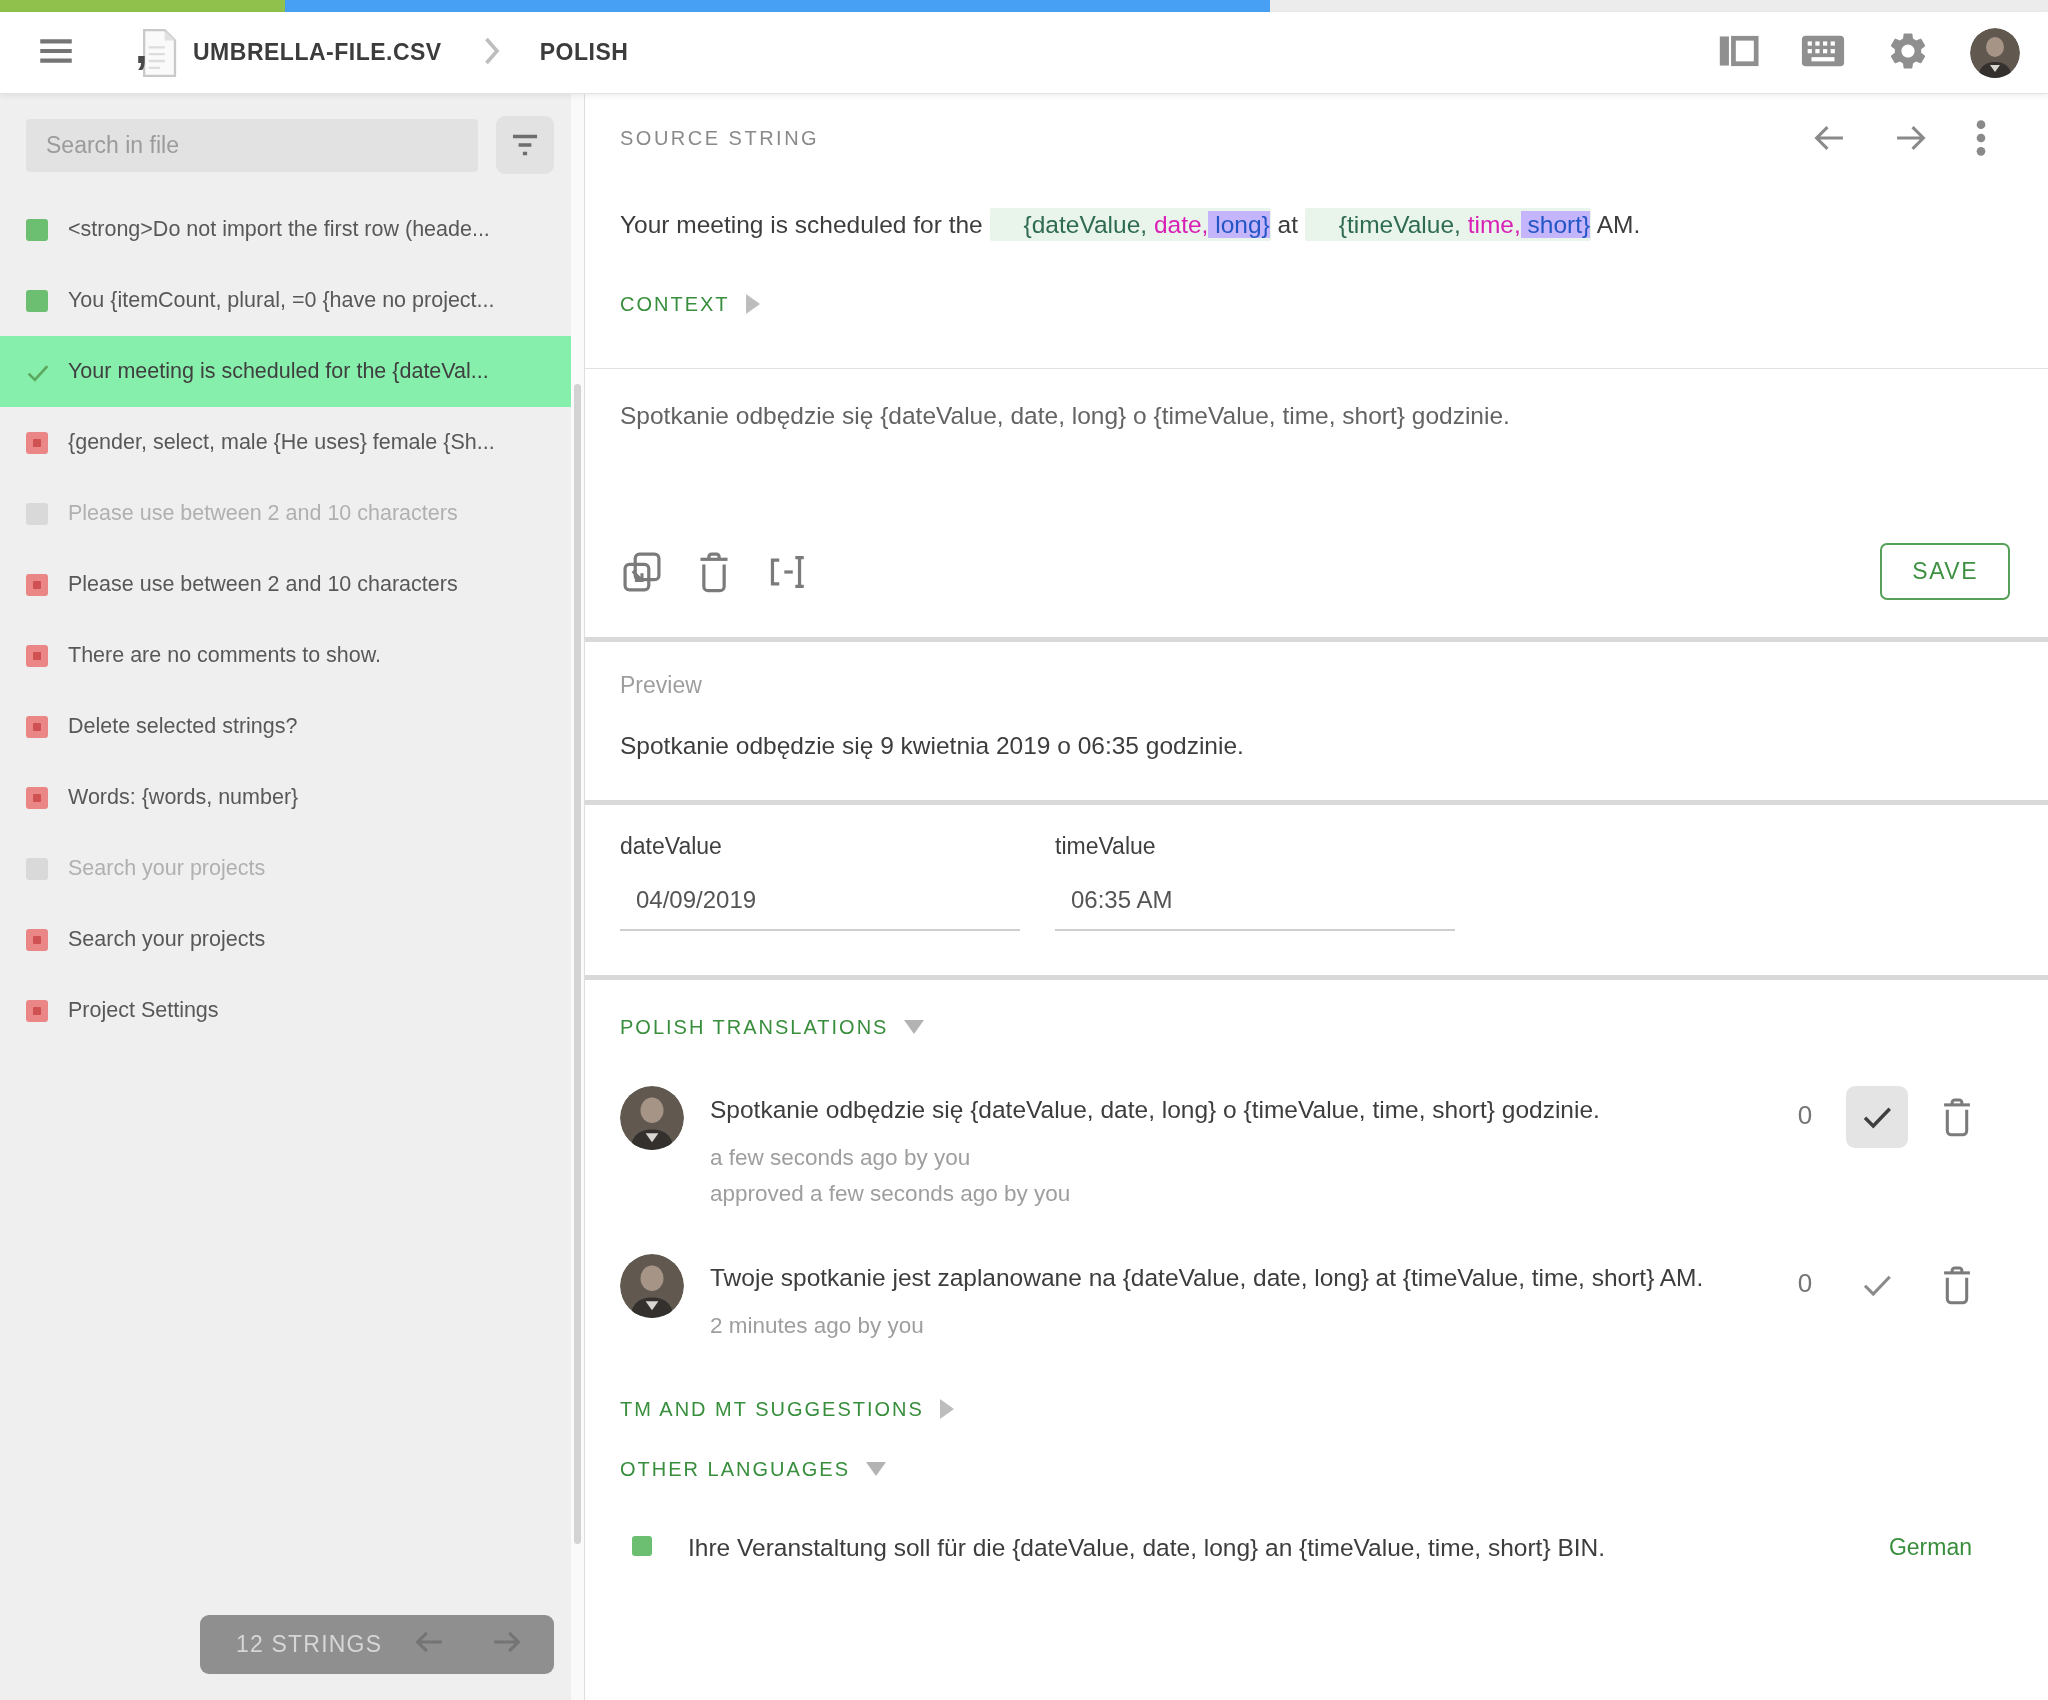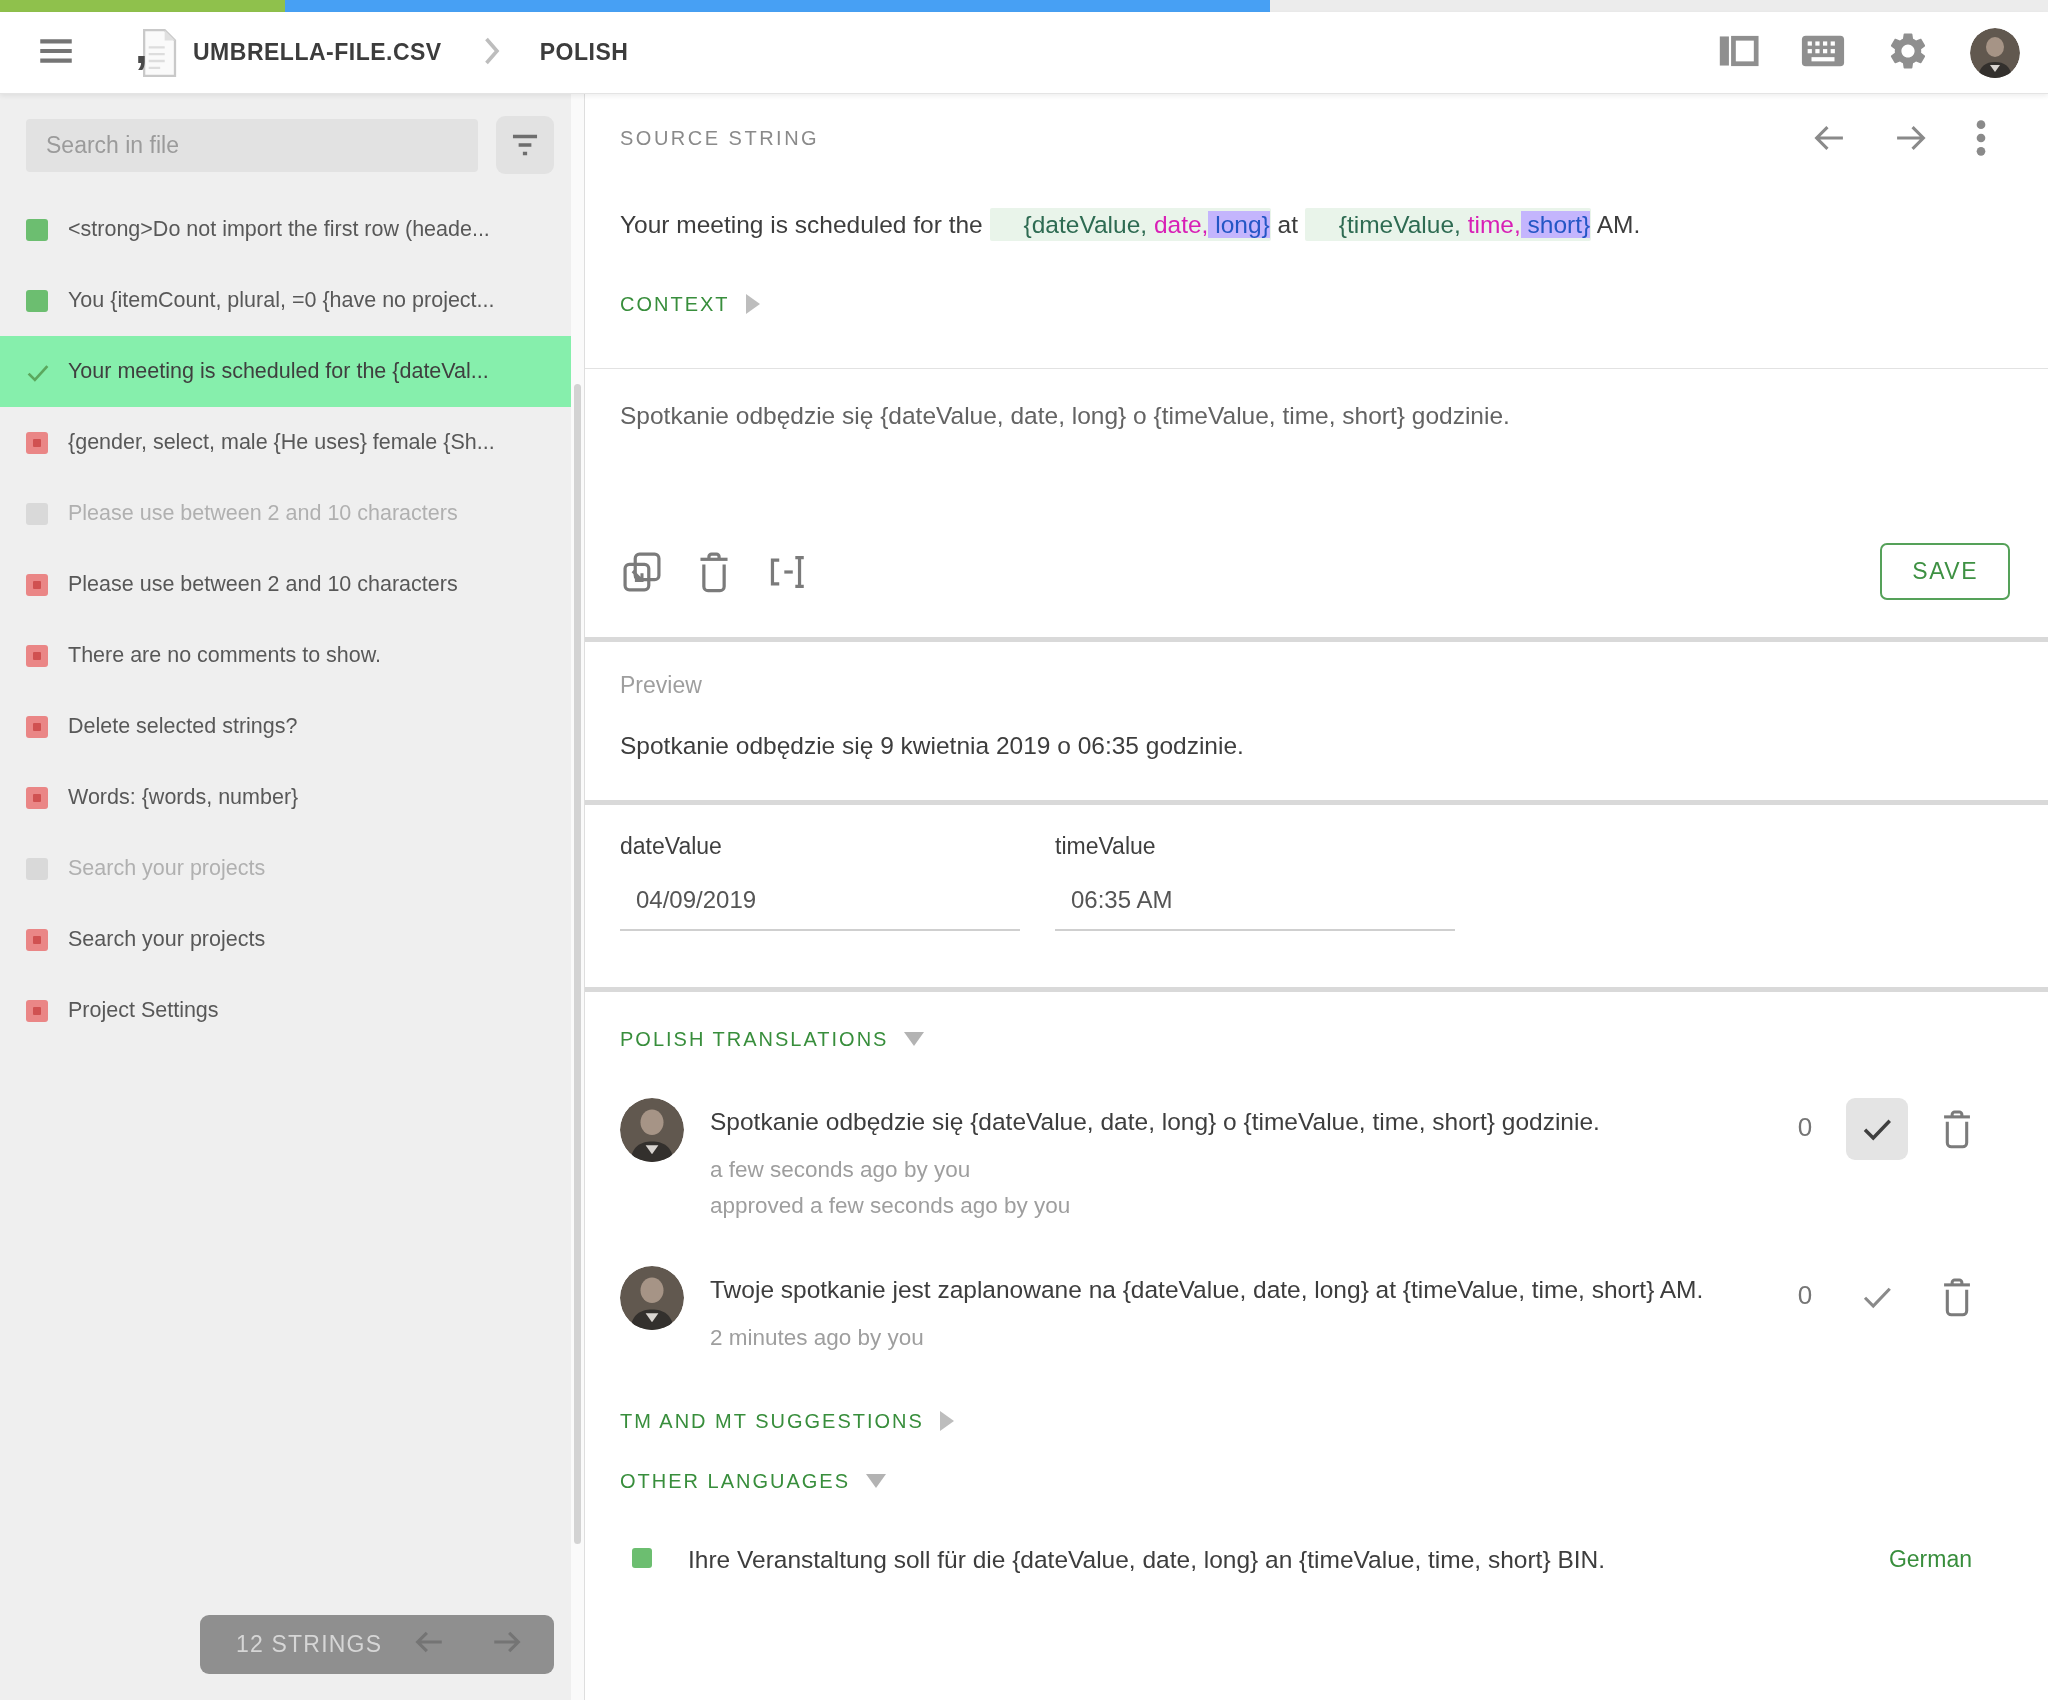--- a/index.html
+++ b/index.html
@@ -106,21 +106,21 @@
     margin-left:auto; background:#fff; border:2.5px solid #55A159; color:#3E9143;
     font-family:"Liberation Sans",sans-serif; font-size:23px; letter-spacing:1.5px; font-weight:500;
     padding:13px 30px; border-radius:7px; cursor:pointer;
   }
   .gap-after-toolbar { height:30px; }
 
   .preview-wrap { padding:30px 38px 34px 35px; }
   .preview-label { font-size:23px; color:#9E9E9E; line-height:26px; }
   .preview-text { margin-top:28px; font-size:24.5px; color:#3D3D3D; line-height:40px; }
 
-  .params { display:flex; padding:28px 38px 56px 35px; gap:35px; }
+  .params { display:flex; padding:28px 38px 44px 35px; gap:35px; }
   .param { width:400px; }
   .param-name { font-size:23px; color:#3F3F3F; line-height:26px; }
   .param-value {
     margin-top:26px; font-size:24px; color:#555; line-height:30px;
     padding:0 0 14px 16px; border-bottom:2px solid #CFCFCF;
   }
 
   .translations { padding:34px 38px 0 35px; }
   .sec-row { display:flex; align-items:center; gap:16px; }
   .tr-item { display:flex; margin-top:46px; }

